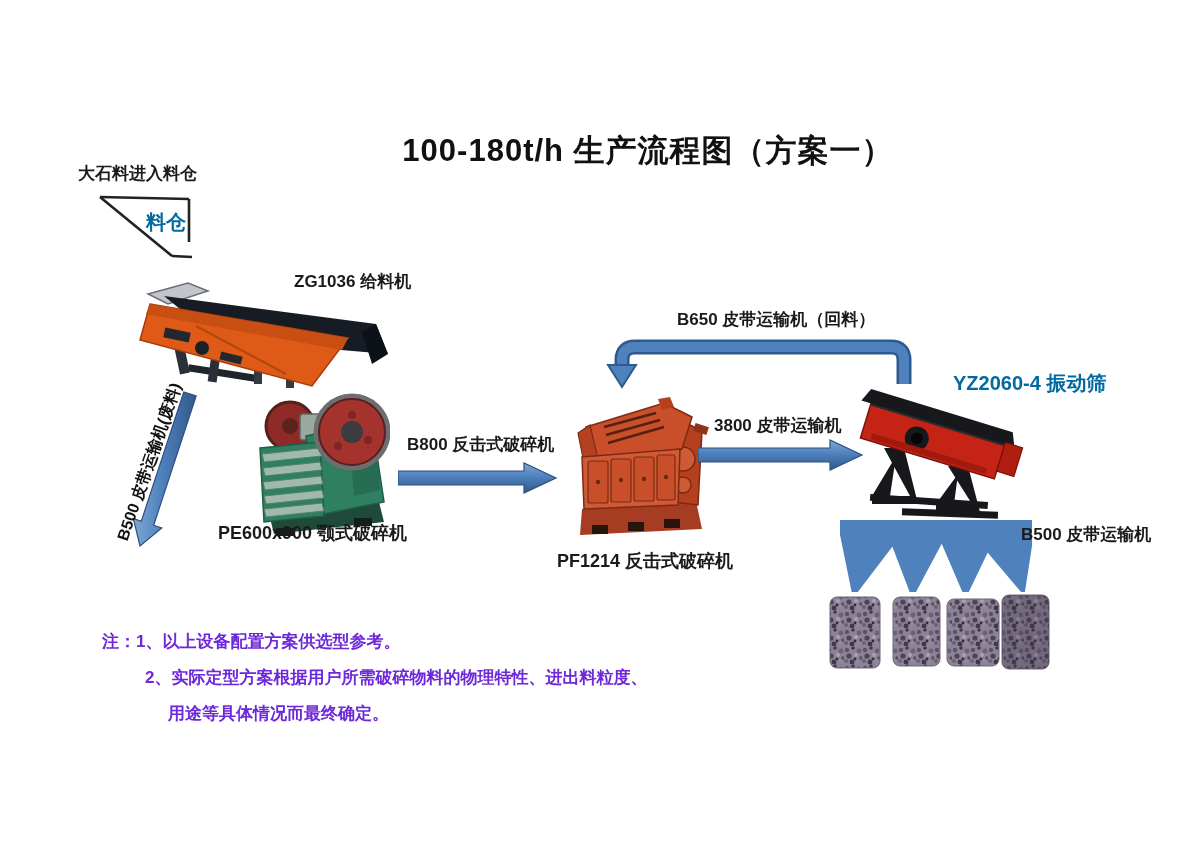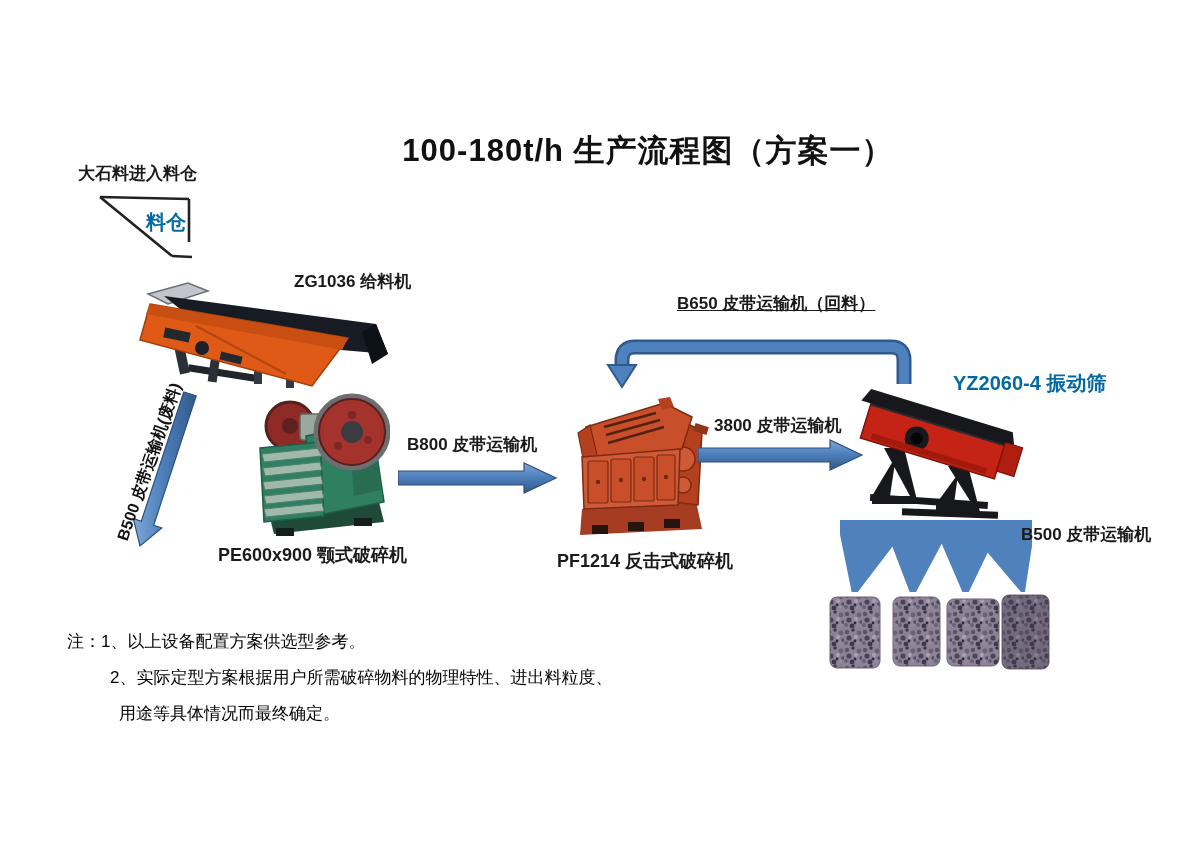--- a/index.html
+++ b/index.html
@@ -8,21 +8,21 @@
     font-family:"Liberation Sans","DejaVu Sans",sans-serif;color:#1a1a1a;overflow:hidden;
   }
   .abs{position:absolute;}
   .title{
     font-size:31px;font-weight:700;letter-spacing:1px;color:#111;
     text-align:center;white-space:nowrap;
   }
   .lbl{font-size:17px;font-weight:600;color:#1a1a1a;white-space:nowrap;}
   .lbl-sm{font-size:20px;font-weight:600;color:#0369a1;white-space:nowrap;}
   .lbl-lg{font-size:18px;font-weight:600;color:#1a1a1a;white-space:nowrap;}
-  .note{font-size:17px;font-weight:400;color:#000000;white-space:nowrap;}
+  .note{font-size:17px;font-weight:700;color:#6d28d9;white-space:nowrap;margin-left:35px;}
   .rot-belt{
     transform-origin:center center;
     transform:translate(-50%,-50%) rotate(-71deg);
     font-size:16px;font-weight:700;white-space:nowrap;color:#111;
   }
   svg{display:block;}
 </style>
 </head>
 <body>
 
@@ -98,33 +98,33 @@
       <polygon points="14,117 72,111 74,119 16,125"></polygon>
     </g>
 
     <circle cx="102" cy="40" r="36" fill="#a5332d" stroke="#6e6e70" stroke-width="5"></circle>
     <circle cx="102" cy="40" r="33" fill="none" stroke="#55201d" stroke-width="2"></circle>
     <circle cx="102" cy="40" r="11" fill="#3c3c40"></circle>
     <circle cx="102" cy="23" r="4" fill="#7e2722"></circle>
     <circle cx="118" cy="48" r="4" fill="#7e2722"></circle>
     <circle cx="88" cy="54" r="4" fill="#7e2722"></circle>
   </svg>
-  <div class="abs lbl-lg" style="left:218px;top:543px;">PE600x900 颚式破碎机</div>
+  <div class="abs lbl-lg" style="left:218px;top:521px;">PE600x900 颚式破碎机</div>
 
   <svg class="abs" style="left:398px;top:461px;" width="160" height="34" viewBox="0 0 160 34">
     <defs>
       <linearGradient id="gB2" x1="0" y1="0" x2="0" y2="1">
         <stop offset="0" stop-color="#7fa8d4"></stop>
           <stop offset="0.45" stop-color="#4f81bd"></stop>
           <stop offset="1" stop-color="#31598a"></stop>
       </linearGradient>
     </defs>
     <polygon points="0,10 126,10 126,2 158,17 126,32 126,24 0,24" fill="url(#gB2)" stroke="#2d4f7c" stroke-width="1.2"></polygon>
   </svg>
-  <div class="abs lbl" style="left:407px;top:433px;">B800 皮带运输机</div>
+  <div class="abs lbl" style="left:407px;top:433px;">B800 反击式破碎机</div>
 
   <svg class="abs" style="left:570px;top:397px;" width="145" height="152" viewBox="0 0 145 152">
 
     <polygon points="12,112 126,104 132,132 10,138" fill="#a63d22"></polygon>
     <rect x="22" y="128" width="16" height="9" fill="#27140d"></rect>
     <rect x="58" y="125" width="16" height="9" fill="#27140d"></rect>
     <rect x="94" y="122" width="16" height="9" fill="#27140d"></rect>
 
     <polygon points="96,16 132,34 128,108 94,104" fill="#b5401f" stroke="#7c2a12" stroke-width="1.5"></polygon>
     <circle cx="113" cy="62" r="12" fill="#cf5a36" stroke="#7c2a12" stroke-width="1.5"></circle>
@@ -159,21 +159,21 @@
   <svg class="abs" style="left:698px;top:438px;" width="166" height="34" viewBox="0 0 166 34">
     <polygon points="0,10 132,10 132,2 164,17 132,32 132,24 0,24" fill="url(#gB2)" stroke="#2d4f7c" stroke-width="1.2"></polygon>
   </svg>
   <div class="abs lbl" style="left:714px;top:414px;text-align:center;">3800 皮带运输机</div>
 
   <svg class="abs" style="left:598px;top:332px;" width="322" height="58" viewBox="0 0 322 58">
     <path d="M 306,52 L 306,28 Q 306,15 293,15 L 37,15 Q 24,15 24,28 L 24,33" fill="none" stroke="#2e5a8f" stroke-width="15" stroke-linecap="butt"></path>
     <path d="M 306,52 L 306,28 Q 306,15 293,15 L 37,15 Q 24,15 24,28 L 24,33" fill="none" stroke="#4f81bd" stroke-width="10" stroke-linecap="butt"></path>
     <polygon points="10,33 38,33 24,55" fill="#4f81bd" stroke="#2e5a8f" stroke-width="2"></polygon>
   </svg>
-  <div class="abs lbl" style="left:677px;top:292px;text-decoration:underline;">B650 皮带运输机（回料）</div>
+  <div class="abs lbl" style="left:677px;top:308px;">B650 皮带运输机（回料）</div>
 
   <svg class="abs" style="left:856px;top:382px;" width="170" height="140" viewBox="0 0 170 140">
 
     <polygon points="28,66 48,66 62,122 16,122 16,114 40,74 34,114 54,114" fill="#17181c"></polygon>
     <polygon points="92,84 112,84 124,130 80,130 80,122 102,92 98,122 116,122" fill="#17181c"></polygon>
     <rect x="14" y="116" width="118" height="7" fill="#17181c" transform="rotate(4 73 119)"></rect>
     <rect x="46" y="128" width="96" height="7" fill="#17181c" transform="rotate(2 94 131)"></rect>
 
     <g transform="rotate(17 80 55)">
       <rect x="8" y="34" width="140" height="44" fill="#c52315" stroke="#7c120a" stroke-width="1.5"></rect>
@@ -218,15 +218,15 @@
     </defs>
     <rect x="4" y="5" width="50" height="71" rx="7" fill="url(#gravel)" stroke="#6e657b" stroke-width="1"></rect>
     <rect x="67" y="5" width="47" height="69" rx="7" fill="url(#gravel)" stroke="#6e657b" stroke-width="1"></rect>
     <rect x="121" y="7" width="52" height="67" rx="7" fill="url(#gravel)" stroke="#6e657b" stroke-width="1"></rect>
     <rect x="176" y="3" width="47" height="74" rx="7" fill="url(#gravel)" stroke="#6e657b" stroke-width="1"></rect>
     <rect x="176" y="3" width="47" height="74" rx="7" fill="#3a3547" opacity="0.3"></rect>
   </svg>
 
   <div class="abs note" style="left:67px;top:630px;">注：1、以上设备配置方案供选型参考。</div>
   <div class="abs note" style="left:110px;top:666px;">2、实际定型方案根据用户所需破碎物料的物理特性、进出料粒度、</div>
-  <div class="abs note" style="left:119px;top:702px;">用途等具体情况而最终确定。</div>
+  <div class="abs note" style="left:133px;top:702px;">用途等具体情况而最终确定。</div>
 
 </div>
 
 </body></html>

